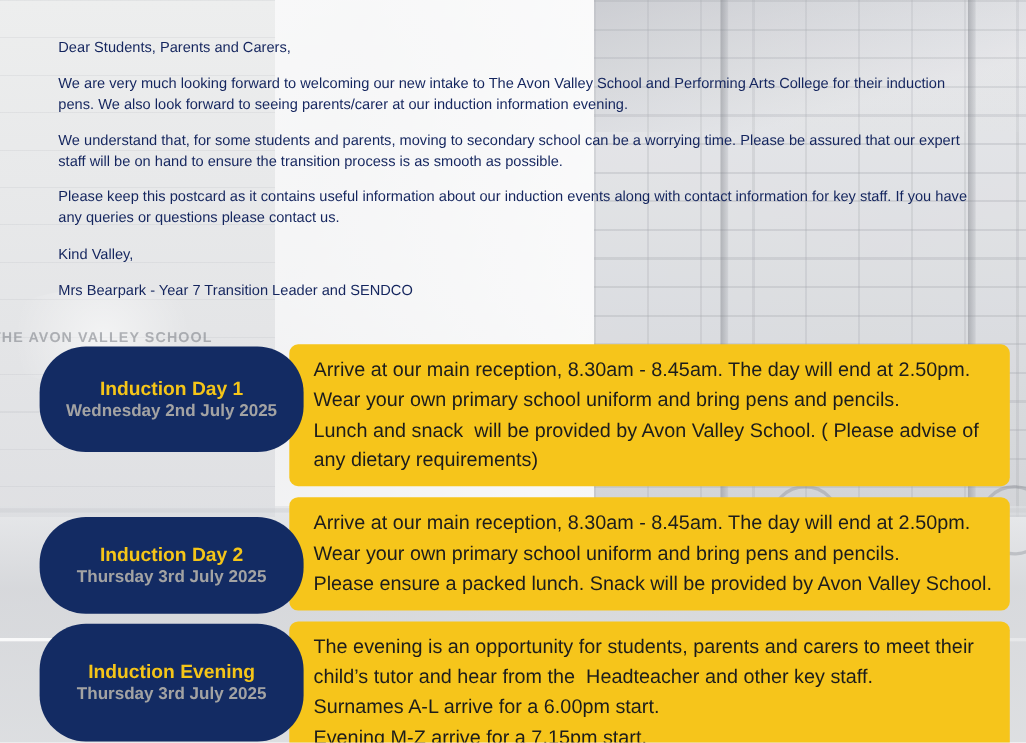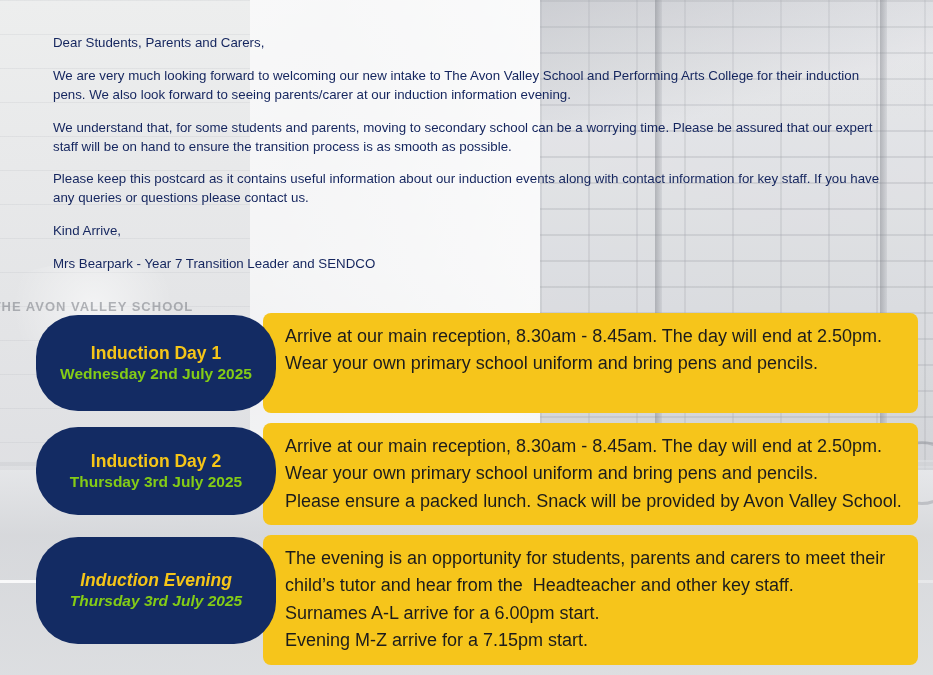--- a/index.html
+++ b/index.html
@@ -181,40 +181,40 @@
   }
   .pill .pill-title {
     font-size: 17.5px;
     font-weight: bold;
     color: #f5c518;
     line-height: 1.22;
   }
   .pill .pill-sub {
     font-size: 15.5px;
     font-weight: bold;
-    color: #84cc16;
+    color: #a3a3a3;
     line-height: 1.26;
   }
   .panel {
     margin-left: 245px;
     background: #f6c51b;
     border-radius: 8px;
     padding: 10px 14px 10px 22px;
     color: #1c1c1c;
     font-size: 18px;
     line-height: 1.52;
     box-sizing: border-box;
   }
   .panel div { white-space: pre-wrap; }
 
   .row-1 .pill { height: 96px; top: 2px; }
   .row-1 .panel { min-height: 100px; }
-  .row-2 .pill { height: 88px; top: 4px; }
+  .row-2 .pill { height: 88px; top: 18px; }
   .row-2 .panel { min-height: 86px; }
-  .row-3 .pill { height: 107px; top: 2px; font-style: italic; }
+  .row-3 .pill { height: 107px; top: 2px; }
   .row-3 .panel { min-height: 104px; }
 </style>
 </head>
 <body>
 
 <div id="page">
 
   <div class="bg-photo"></div>
   <div class="bg-left-wall"></div>
   <div class="bg-building"></div>
@@ -226,35 +226,36 @@
   <div class="bg-road"></div>
   <div class="bg-road-line"></div>
   <div class="bg-bike" style="left:700px;"></div>
   <div class="bg-bike" style="left:890px;"></div>
 
   <div class="letter">
     <p>Dear Students, Parents and Carers,</p>
     <p>We are very much looking forward to welcoming our new intake to The Avon Valley School and Performing Arts College for their induction pens. We also look forward to seeing parents/carer at our induction information evening.</p>
     <p>We understand that, for some students and parents, moving to secondary school can be a worrying time. Please be assured that our expert staff will be on hand to ensure the transition process is as smooth as possible.</p>
     <p>Please keep this postcard as it contains useful information about our induction events along with contact information for key staff. If you have any queries or questions please contact us.</p>
-    <p>Kind Arrive,</p>
+    <p>Kind Valley,</p>
     <p>Mrs Bearpark - Year 7 Transition Leader and SENDCO</p>
   </div>
 
   <div class="rows">
 
     <div class="row row-1">
       <div class="pill">
         <div class="pill-title">Induction Day 1</div>
         <div class="pill-sub">Wednesday 2nd
 July 2025</div>
       </div>
       <div class="panel">
         <div>Arrive at our main reception, 8.30am - 8.45am. The day will end at 2.50pm.</div>
         <div>Wear your own primary school uniform and bring pens and pencils.</div>
+        <div>Lunch and snack  will be provided by Avon Valley School. ( Please advise of any dietary requirements)</div>
       </div>
     </div>
 
     <div class="row row-2">
       <div class="pill">
         <div class="pill-title">Induction Day 2</div>
         <div class="pill-sub">Thursday 3rd July
 2025</div>
       </div>
       <div class="panel">

